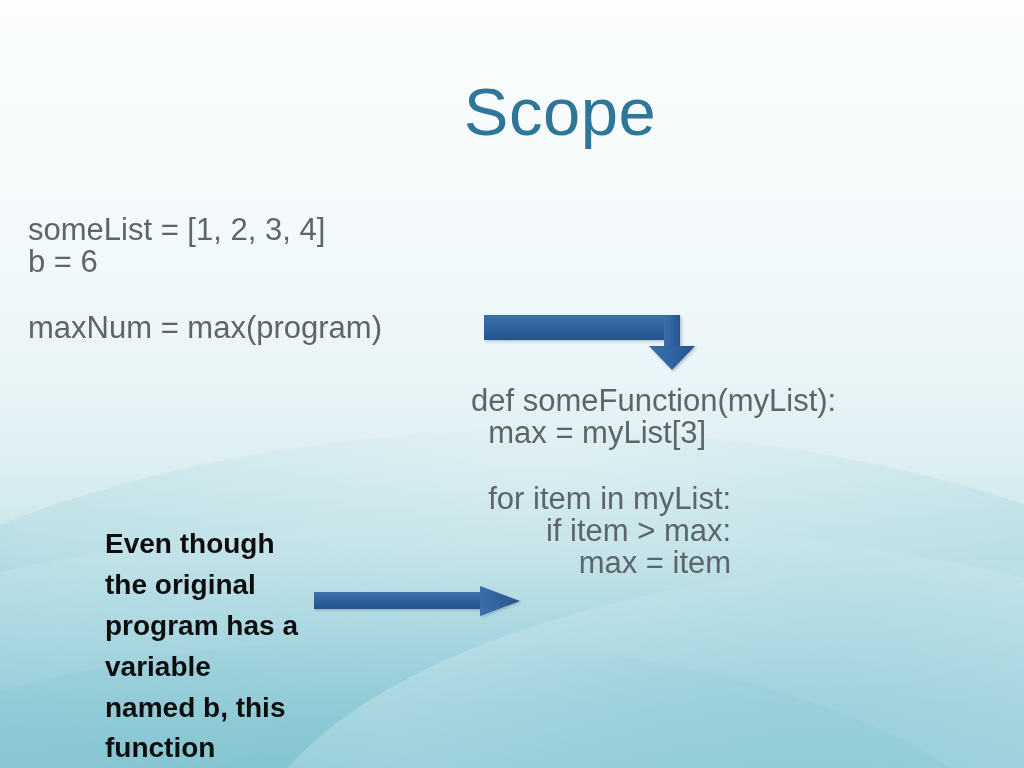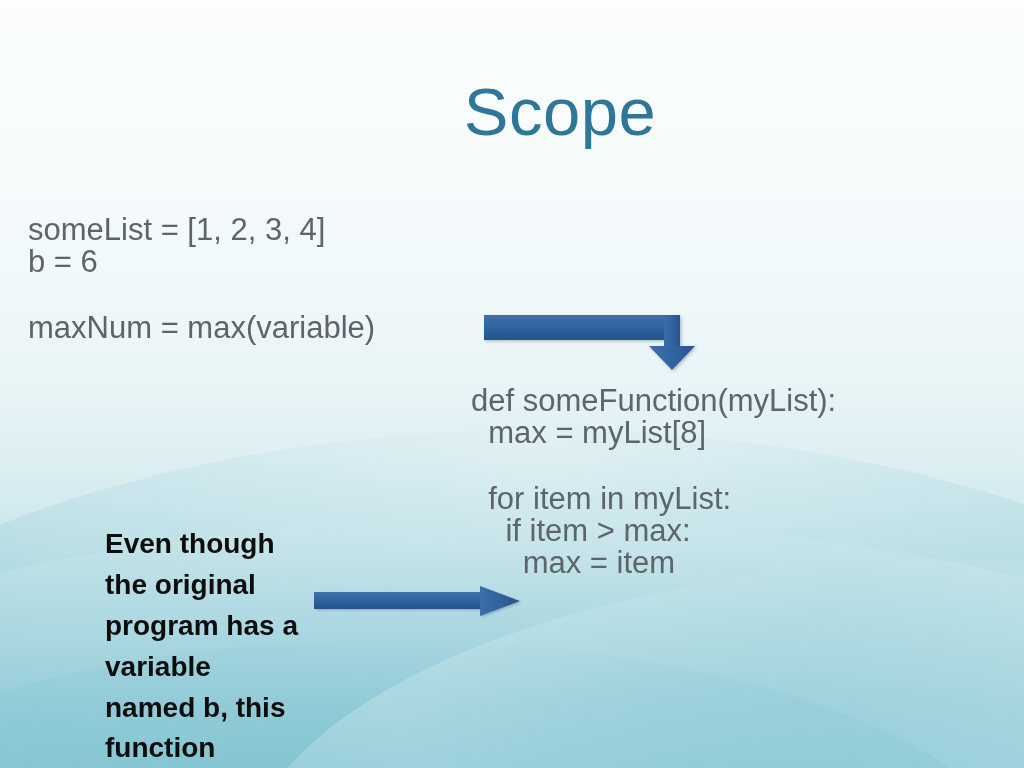--- a/index.html
+++ b/index.html
@@ -114,20 +114,21 @@
   }
   .code-func-head {
     left: 471px;
     top: 385px;
     font-size: 31px;
   }
   .code-func-loop {
     left: 471px;
     top: 483px;
     font-size: 31px;
+    text-align: right;
   }
   .code-func-tail {
     left: 471px;
     top: 581px;
     font-size: 31px;
   }
 
   
   .annotation {
     position: absolute;
@@ -157,21 +158,21 @@
   <div class="swoosh swoosh-a"></div>
   <div class="swoosh swoosh-b"></div>
   <div class="swoosh swoosh-c"></div>
   <div class="swoosh swoosh-d"></div>
 
   <div class="title">Scope</div>
 
   <div class="code code-main">someList = [1, 2, 3, 4]
 b = 6</div>
 
-  <div class="code" style="left:28px; top:312px; font-size:31px;">maxNum = max(variable)</div>
+  <div class="code" style="left:28px; top:312px; font-size:31px;">maxNum = max(program)</div>
 
   <svg class="arrow-svg elbow-arrow" width="220" height="62" viewBox="0 0 220 62">
     <defs>
       <linearGradient id="elbowGrad" x1="0" y1="0" x2="0" y2="1">
         <stop offset="0%" stop-color="#3a6fac"></stop>
         <stop offset="50%" stop-color="#2f63a0"></stop>
         <stop offset="100%" stop-color="#27538a"></stop>
       </linearGradient>
       <linearGradient id="headGrad" x1="0" y1="0" x2="1" y2="0">
         <stop offset="0%" stop-color="#3a6fac"></stop>
@@ -183,21 +184,21 @@
       </filter>
     </defs>
     <g filter="url(#softShadow)">
       <path d="M0,5 L196,5 L196,30 L0,30 Z" fill="url(#elbowGrad)"></path>
       <path d="M180,5 L196,5 L196,36 L180,36 Z" fill="url(#headGrad)"></path>
       <path d="M165,36 L211,36 L188,60 Z" fill="url(#headGrad)"></path>
     </g>
   </svg>
 
   <div class="code code-func-head">def someFunction(myList):
-  max = myList[8]</div>
+  max = myList[3]</div>
 
   <div class="code code-func-loop">  for item in myList:
     if item &gt; max:
       max = item</div>
 
 
   <svg class="arrow-svg right-arrow" width="214" height="40" viewBox="0 0 214 40">
     <defs>
       <linearGradient id="shaftGrad" x1="0" y1="0" x2="0" y2="1">
         <stop offset="0%" stop-color="#3d72ae"></stop>

